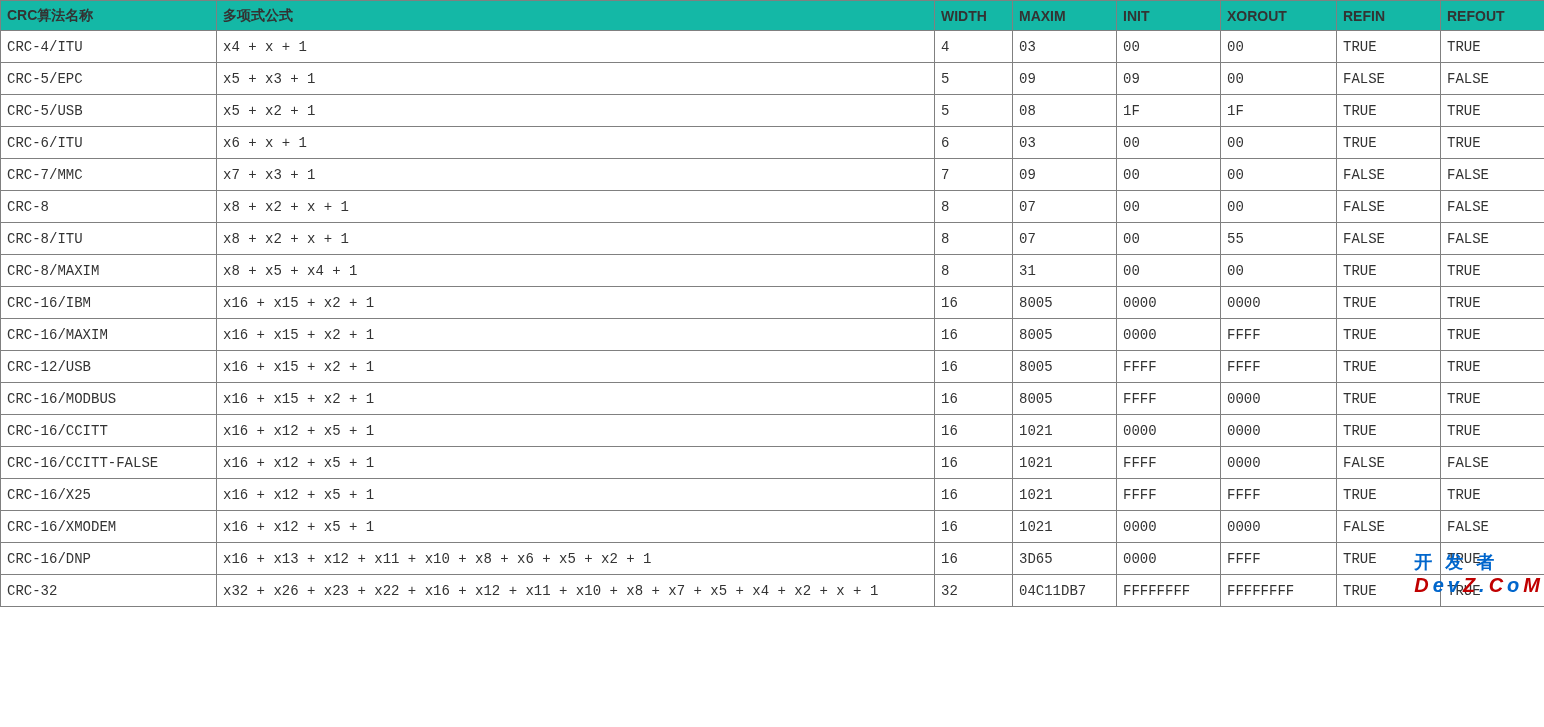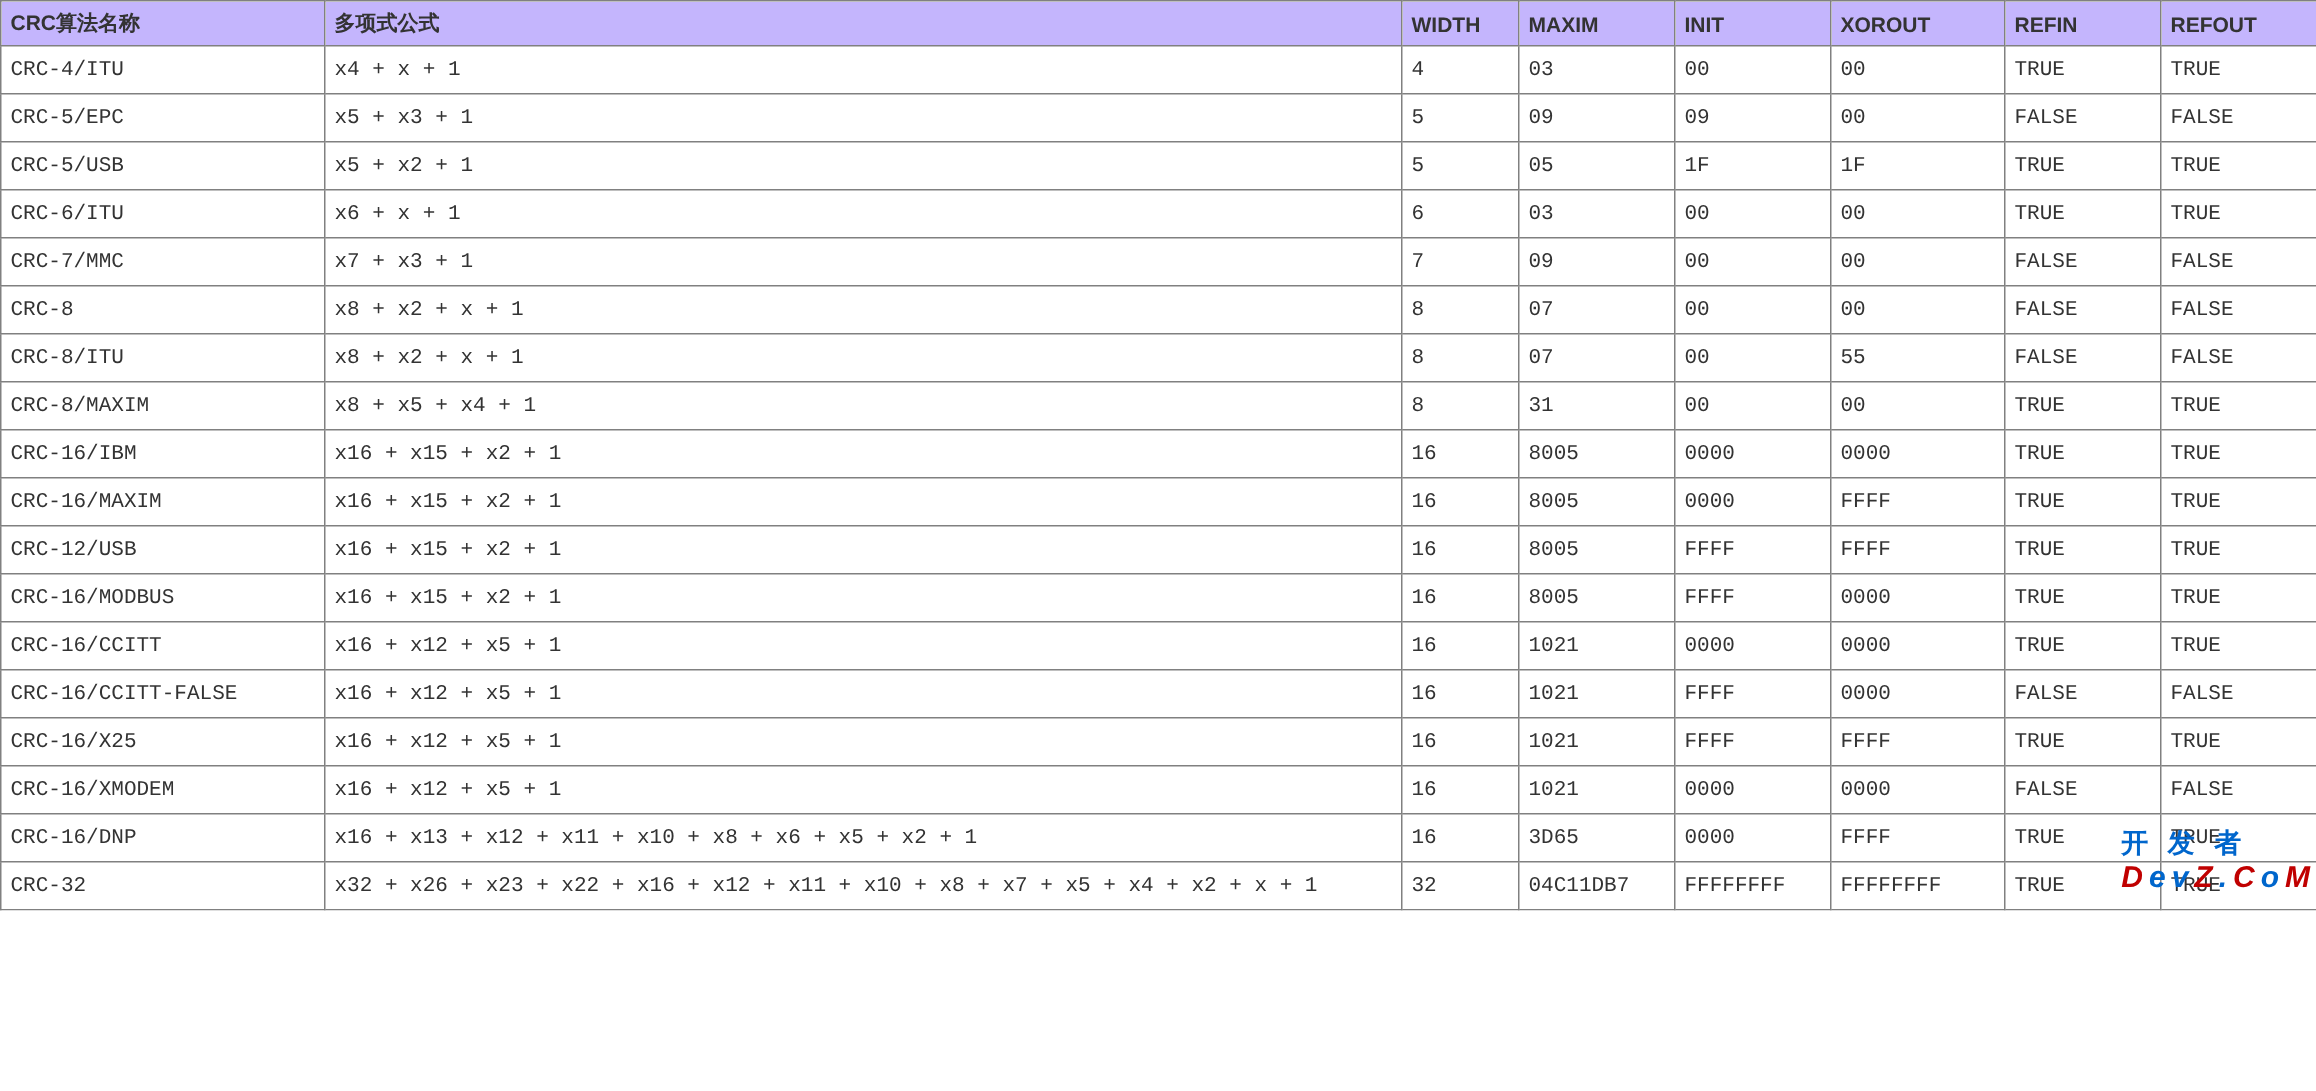--- a/index.html
+++ b/index.html
@@ -19,21 +19,21 @@
       table-layout: fixed;
     }
     th, td {
       border: 1px solid #808080;
       padding: 4px 6px;
       text-align: left;
       white-space: nowrap;
       overflow: hidden;
     }
     th {
-      background: #c4b5fd;
+      background: #14b8a6;
       font-weight: bold;
       color: #333;
       height: 30px;
     }
     td {
       color: #333;
       height: 32px;
       font-family: Consolas, "Courier New", monospace;
     }
     .col-name { width: 216px; }
@@ -112,21 +112,21 @@
         <td>09</td>
         <td>09</td>
         <td>00</td>
         <td>FALSE</td>
         <td>FALSE</td>
       </tr>
       <tr>
         <td>CRC-5/USB</td>
         <td>x5 + x2 + 1</td>
         <td>5</td>
-        <td>05</td>
+        <td>08</td>
         <td>1F</td>
         <td>1F</td>
         <td>TRUE</td>
         <td>TRUE</td>
       </tr>
       <tr>
         <td>CRC-6/ITU</td>
         <td>x6 + x + 1</td>
         <td>6</td>
         <td>03</td>

